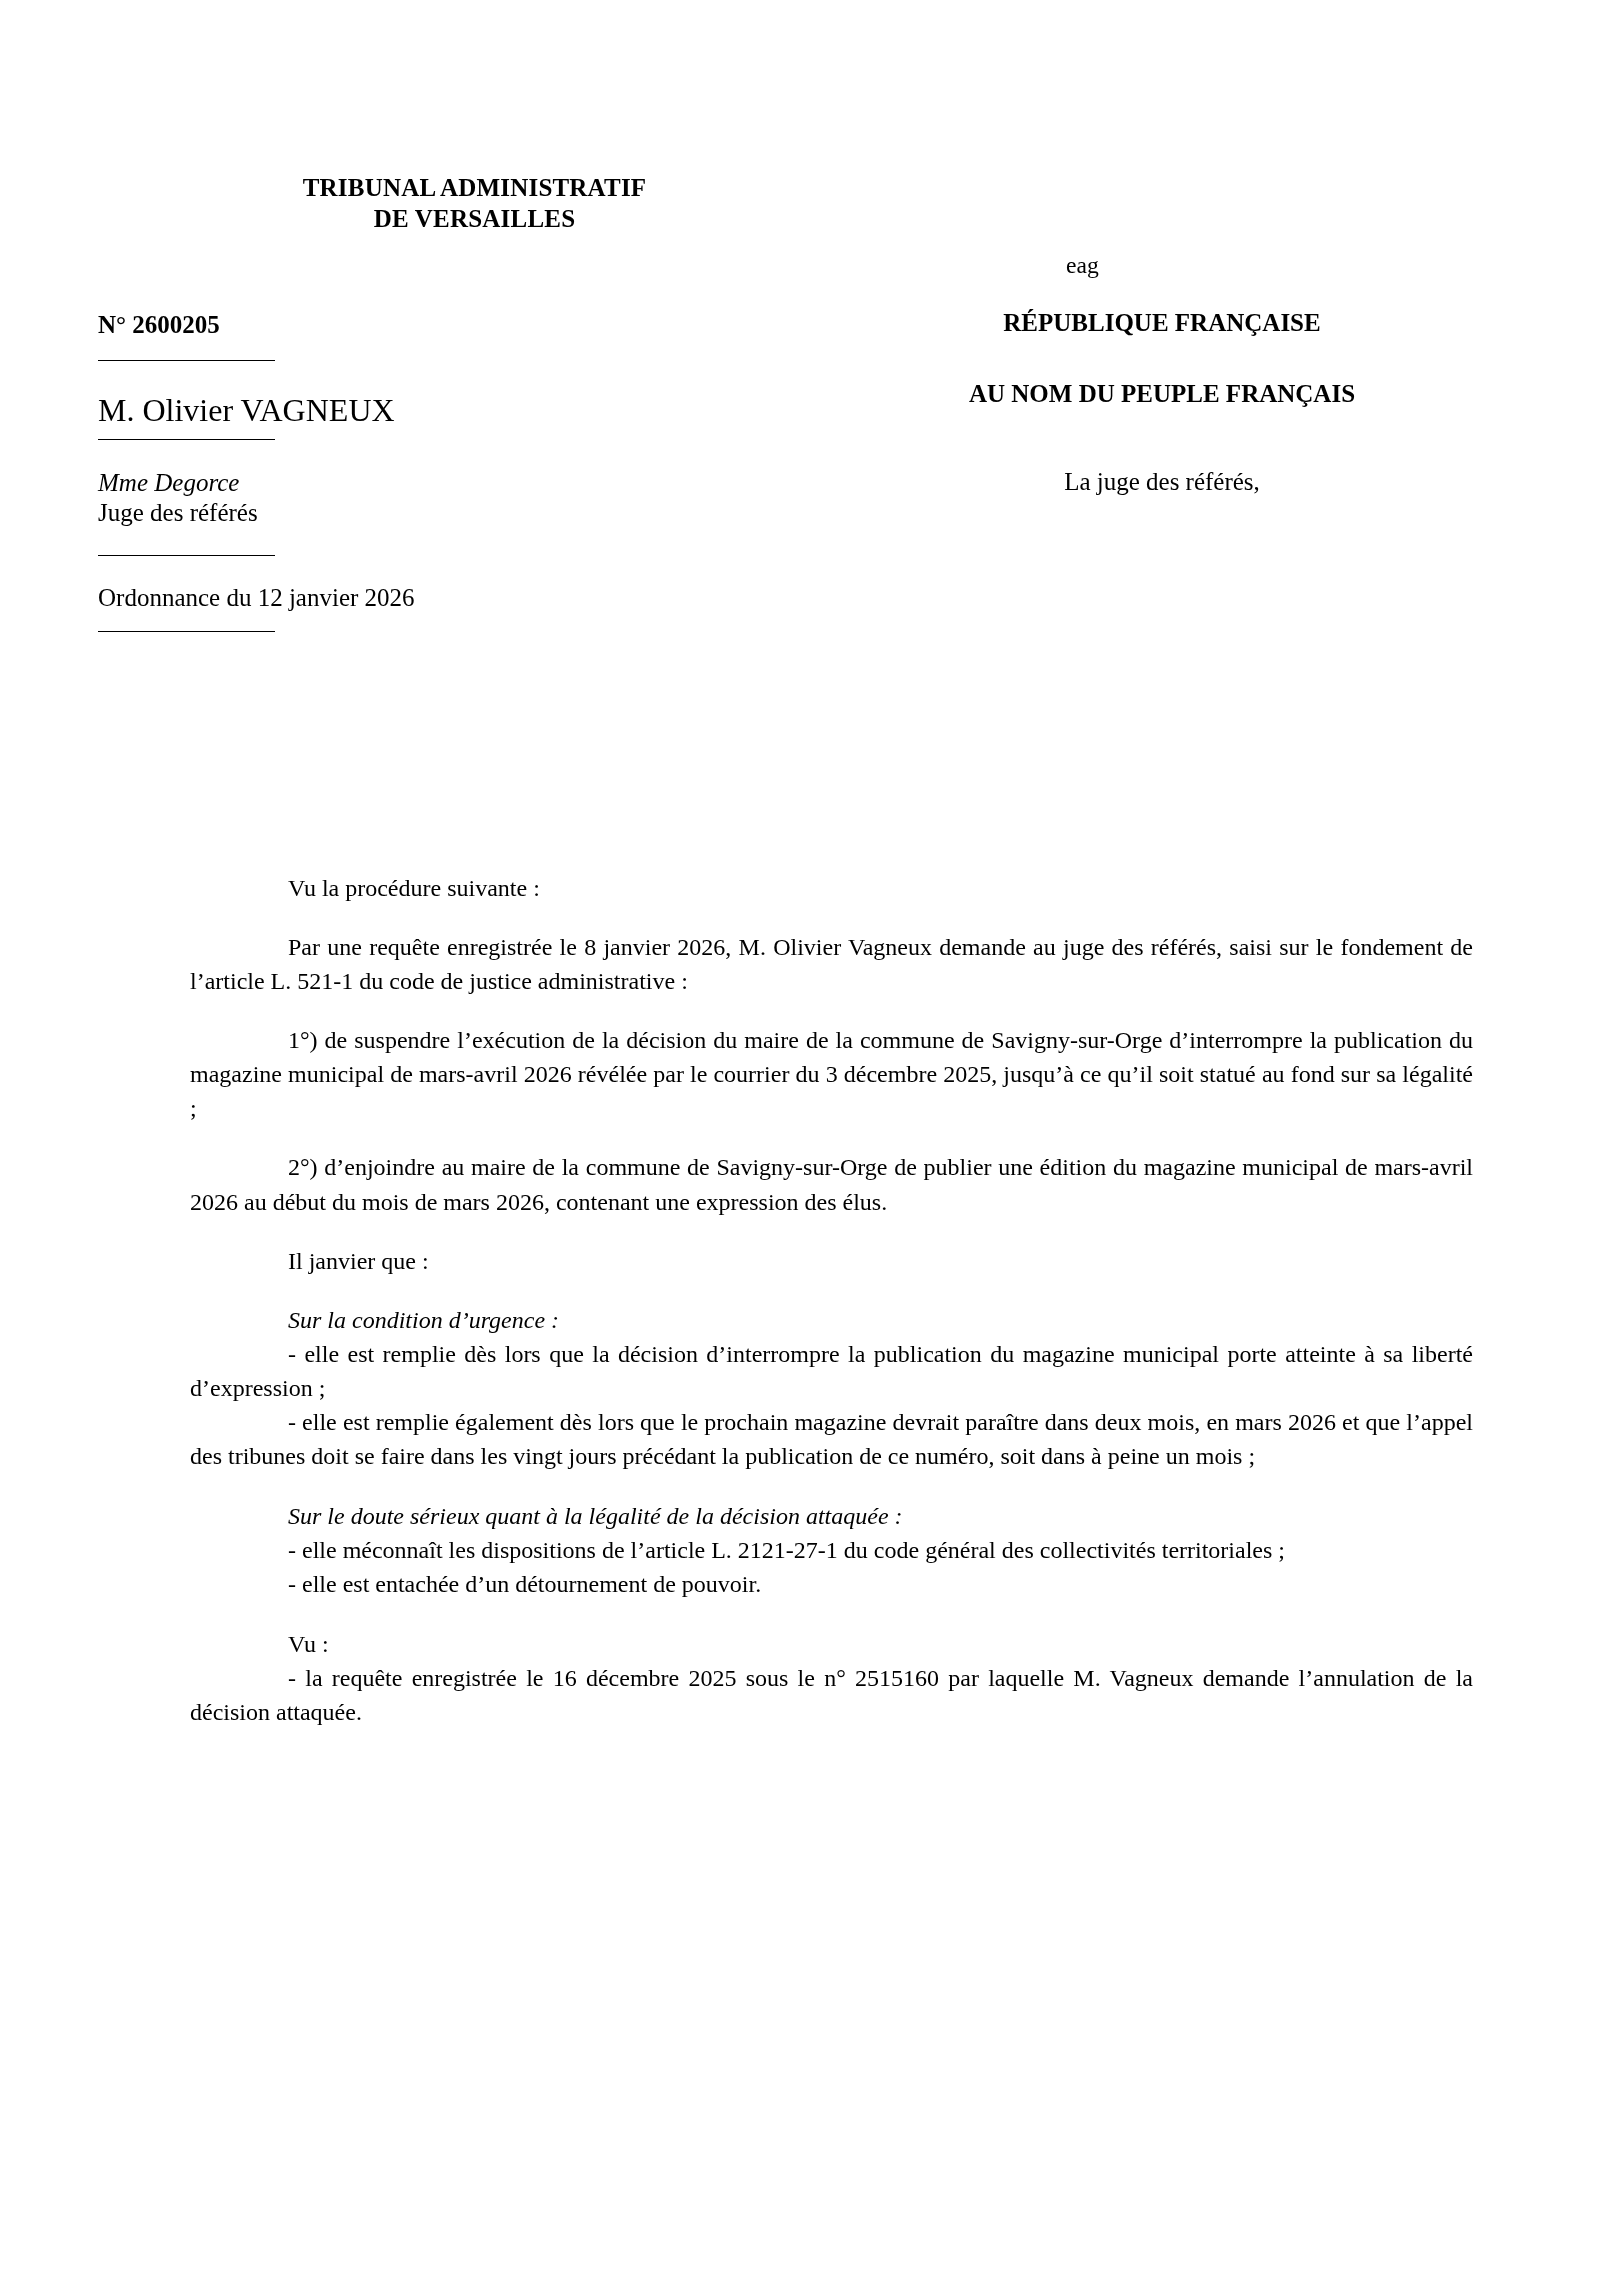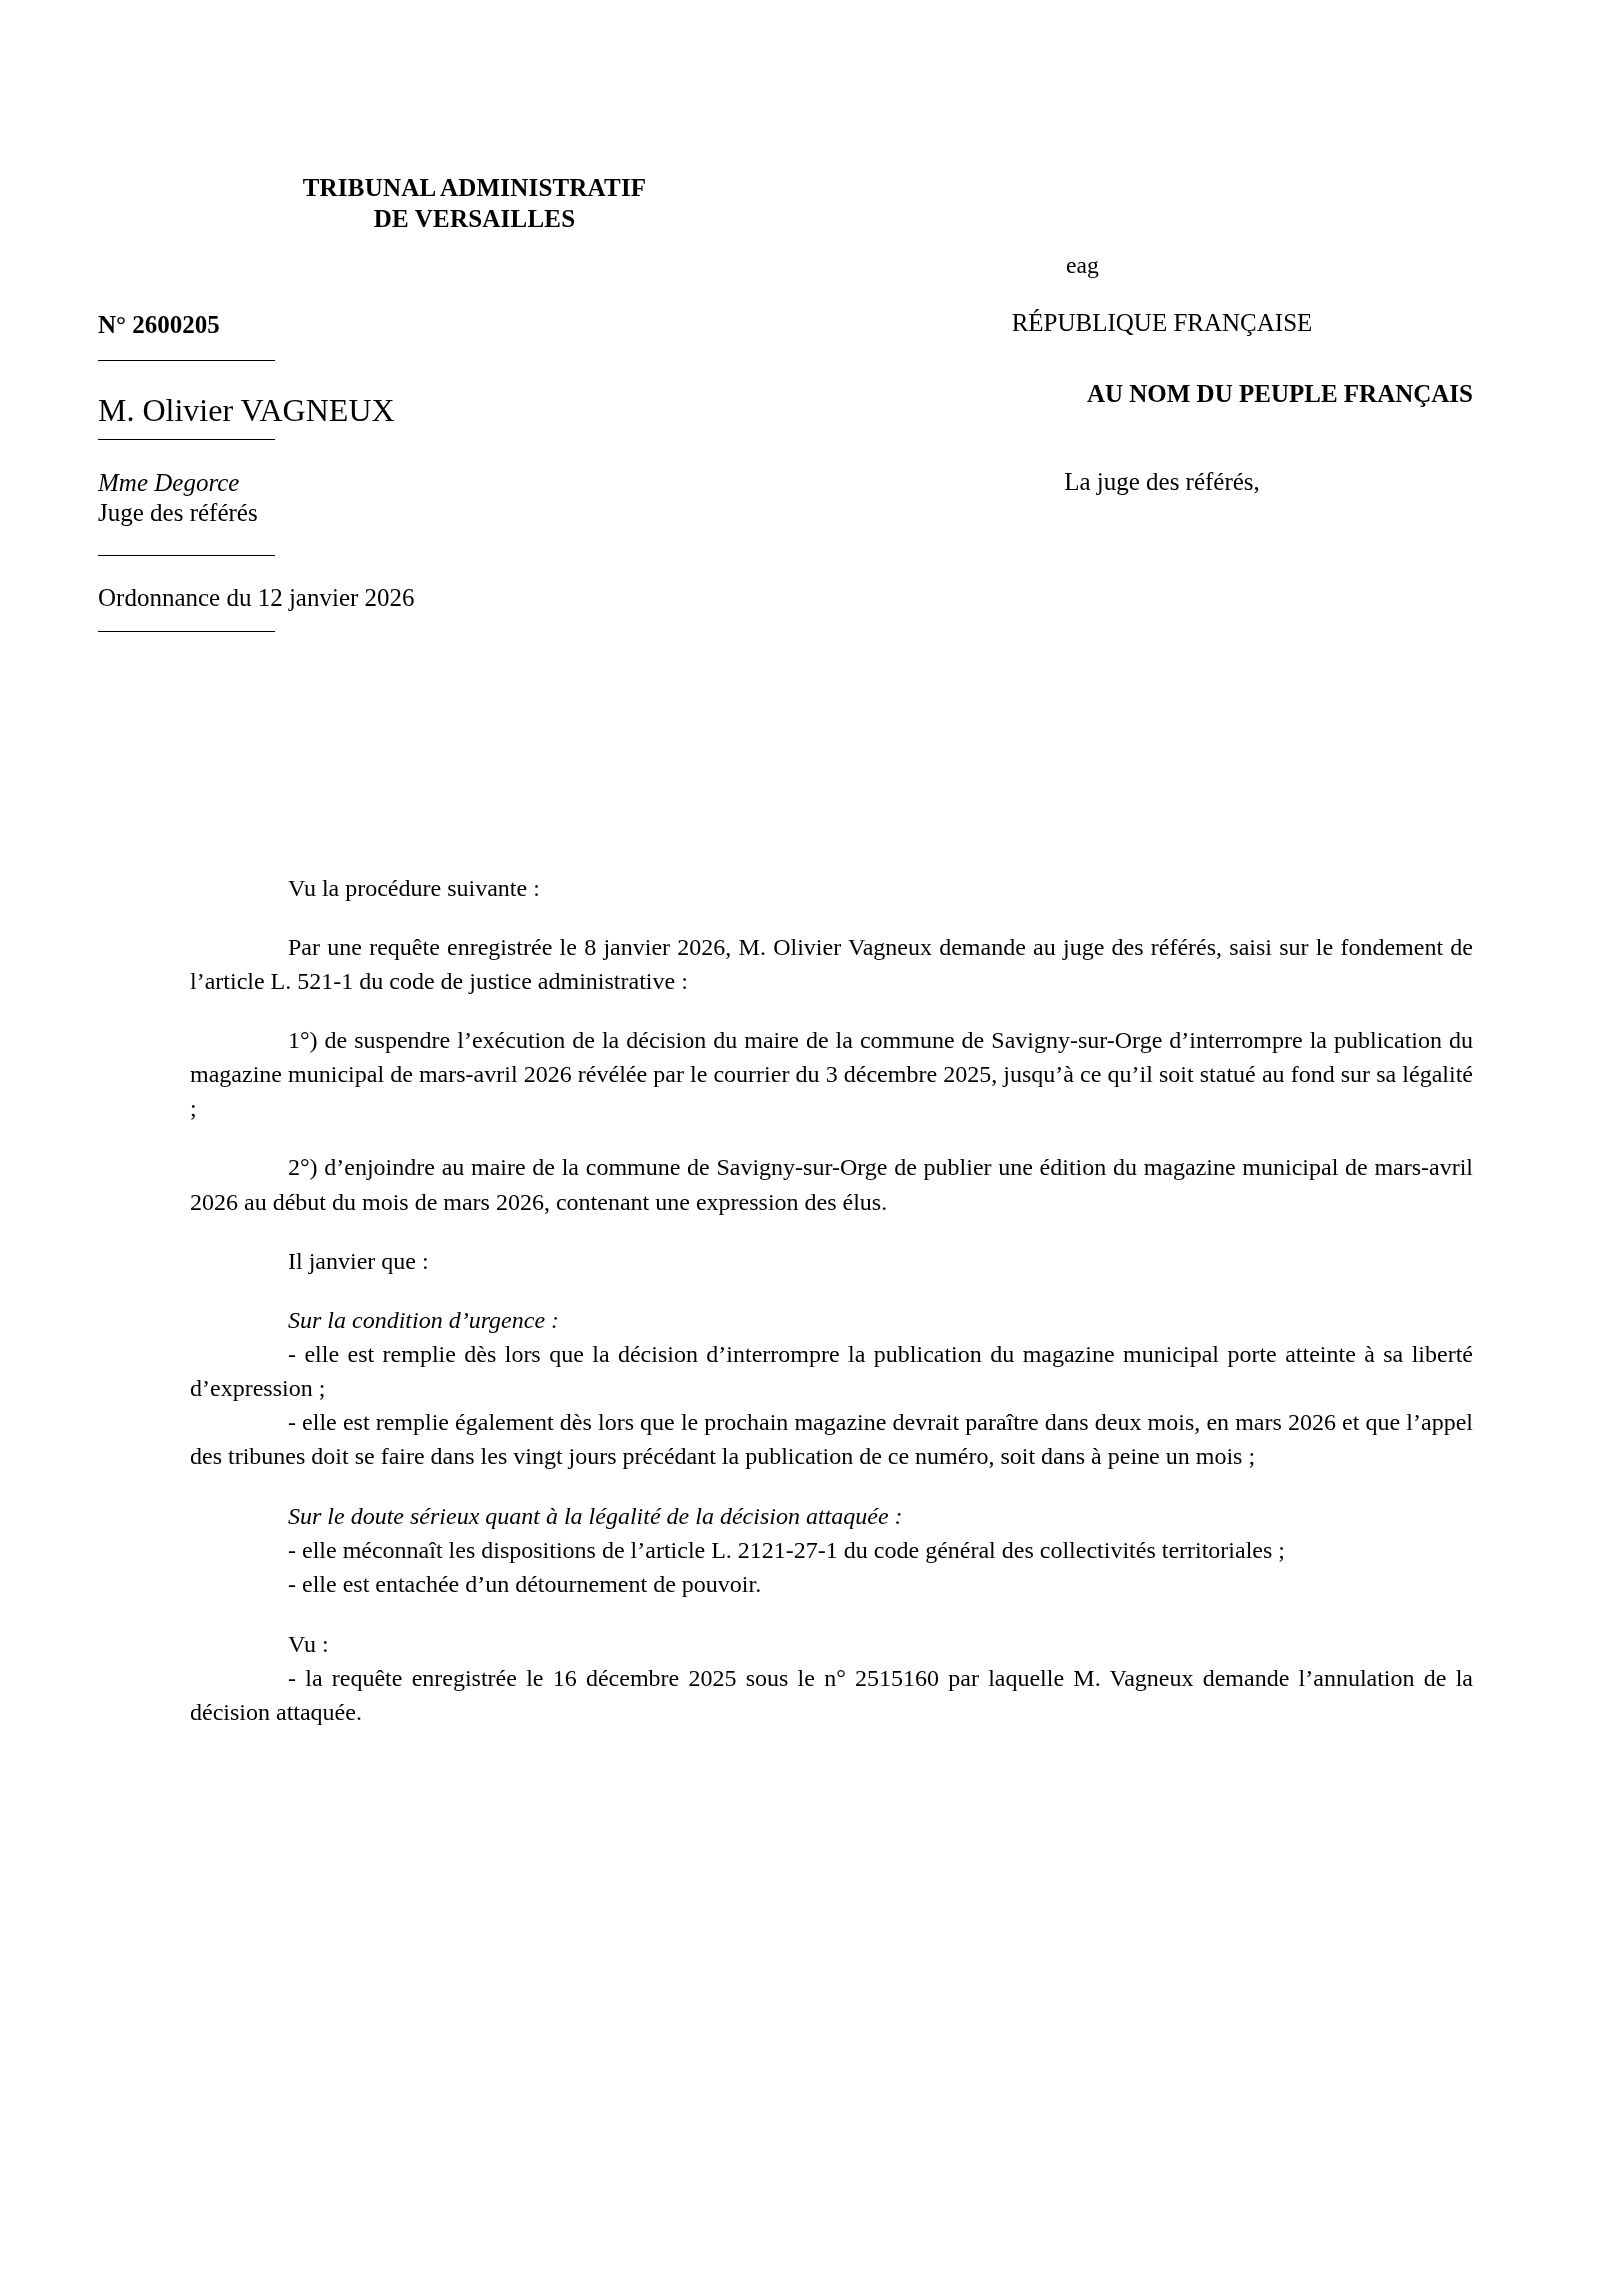--- a/index.html
+++ b/index.html
@@ -95,29 +95,29 @@
     left: 0px;
     top: 420px;
     font-size: 25px;
   }
   .republic {
     position: absolute;
     left: 753px;
     top: 145px;
     width: 622px;
     text-align: center;
-    font-weight: normal;
+    font-weight: bold;
     font-size: 25px;
   }
   .people {
     position: absolute;
     left: 753px;
     top: 216px;
     width: 622px;
-    text-align: right;
+    text-align: center;
     font-weight: bold;
     font-size: 25px;
   }
   .judge-signature {
     position: absolute;
     left: 753px;
     top: 304px;
     width: 622px;
     text-align: center;
     font-size: 25px;

